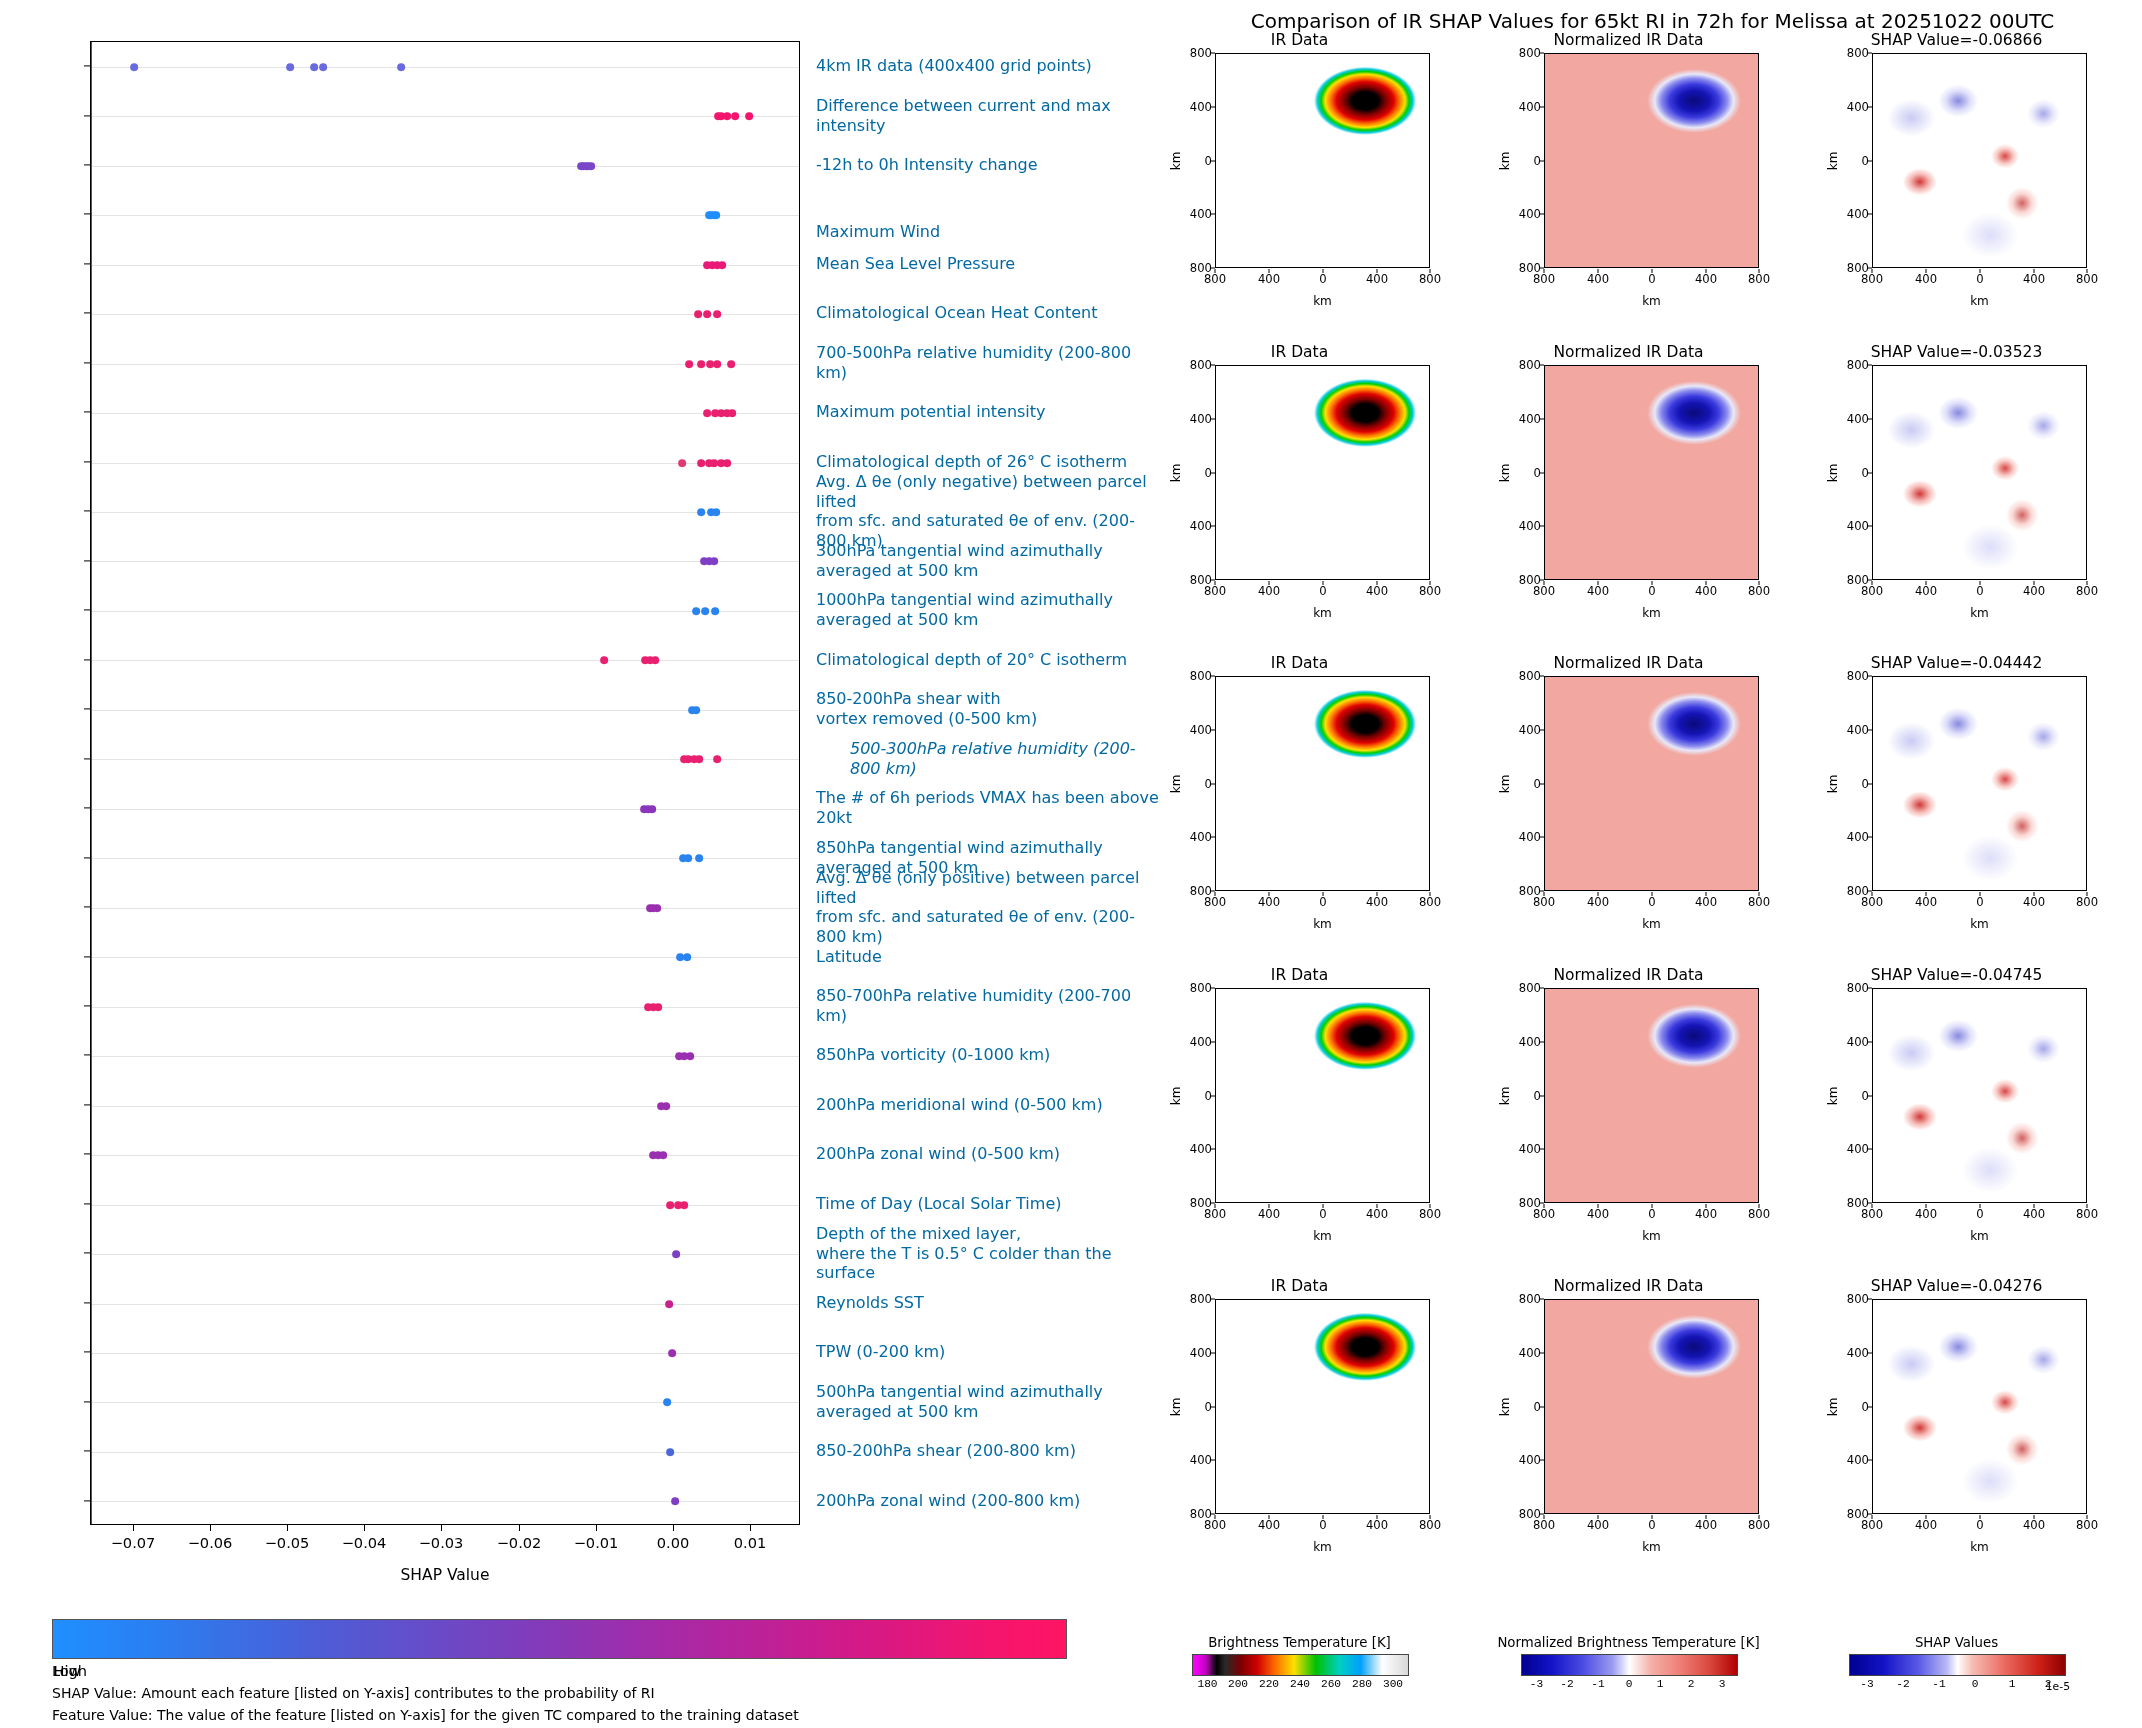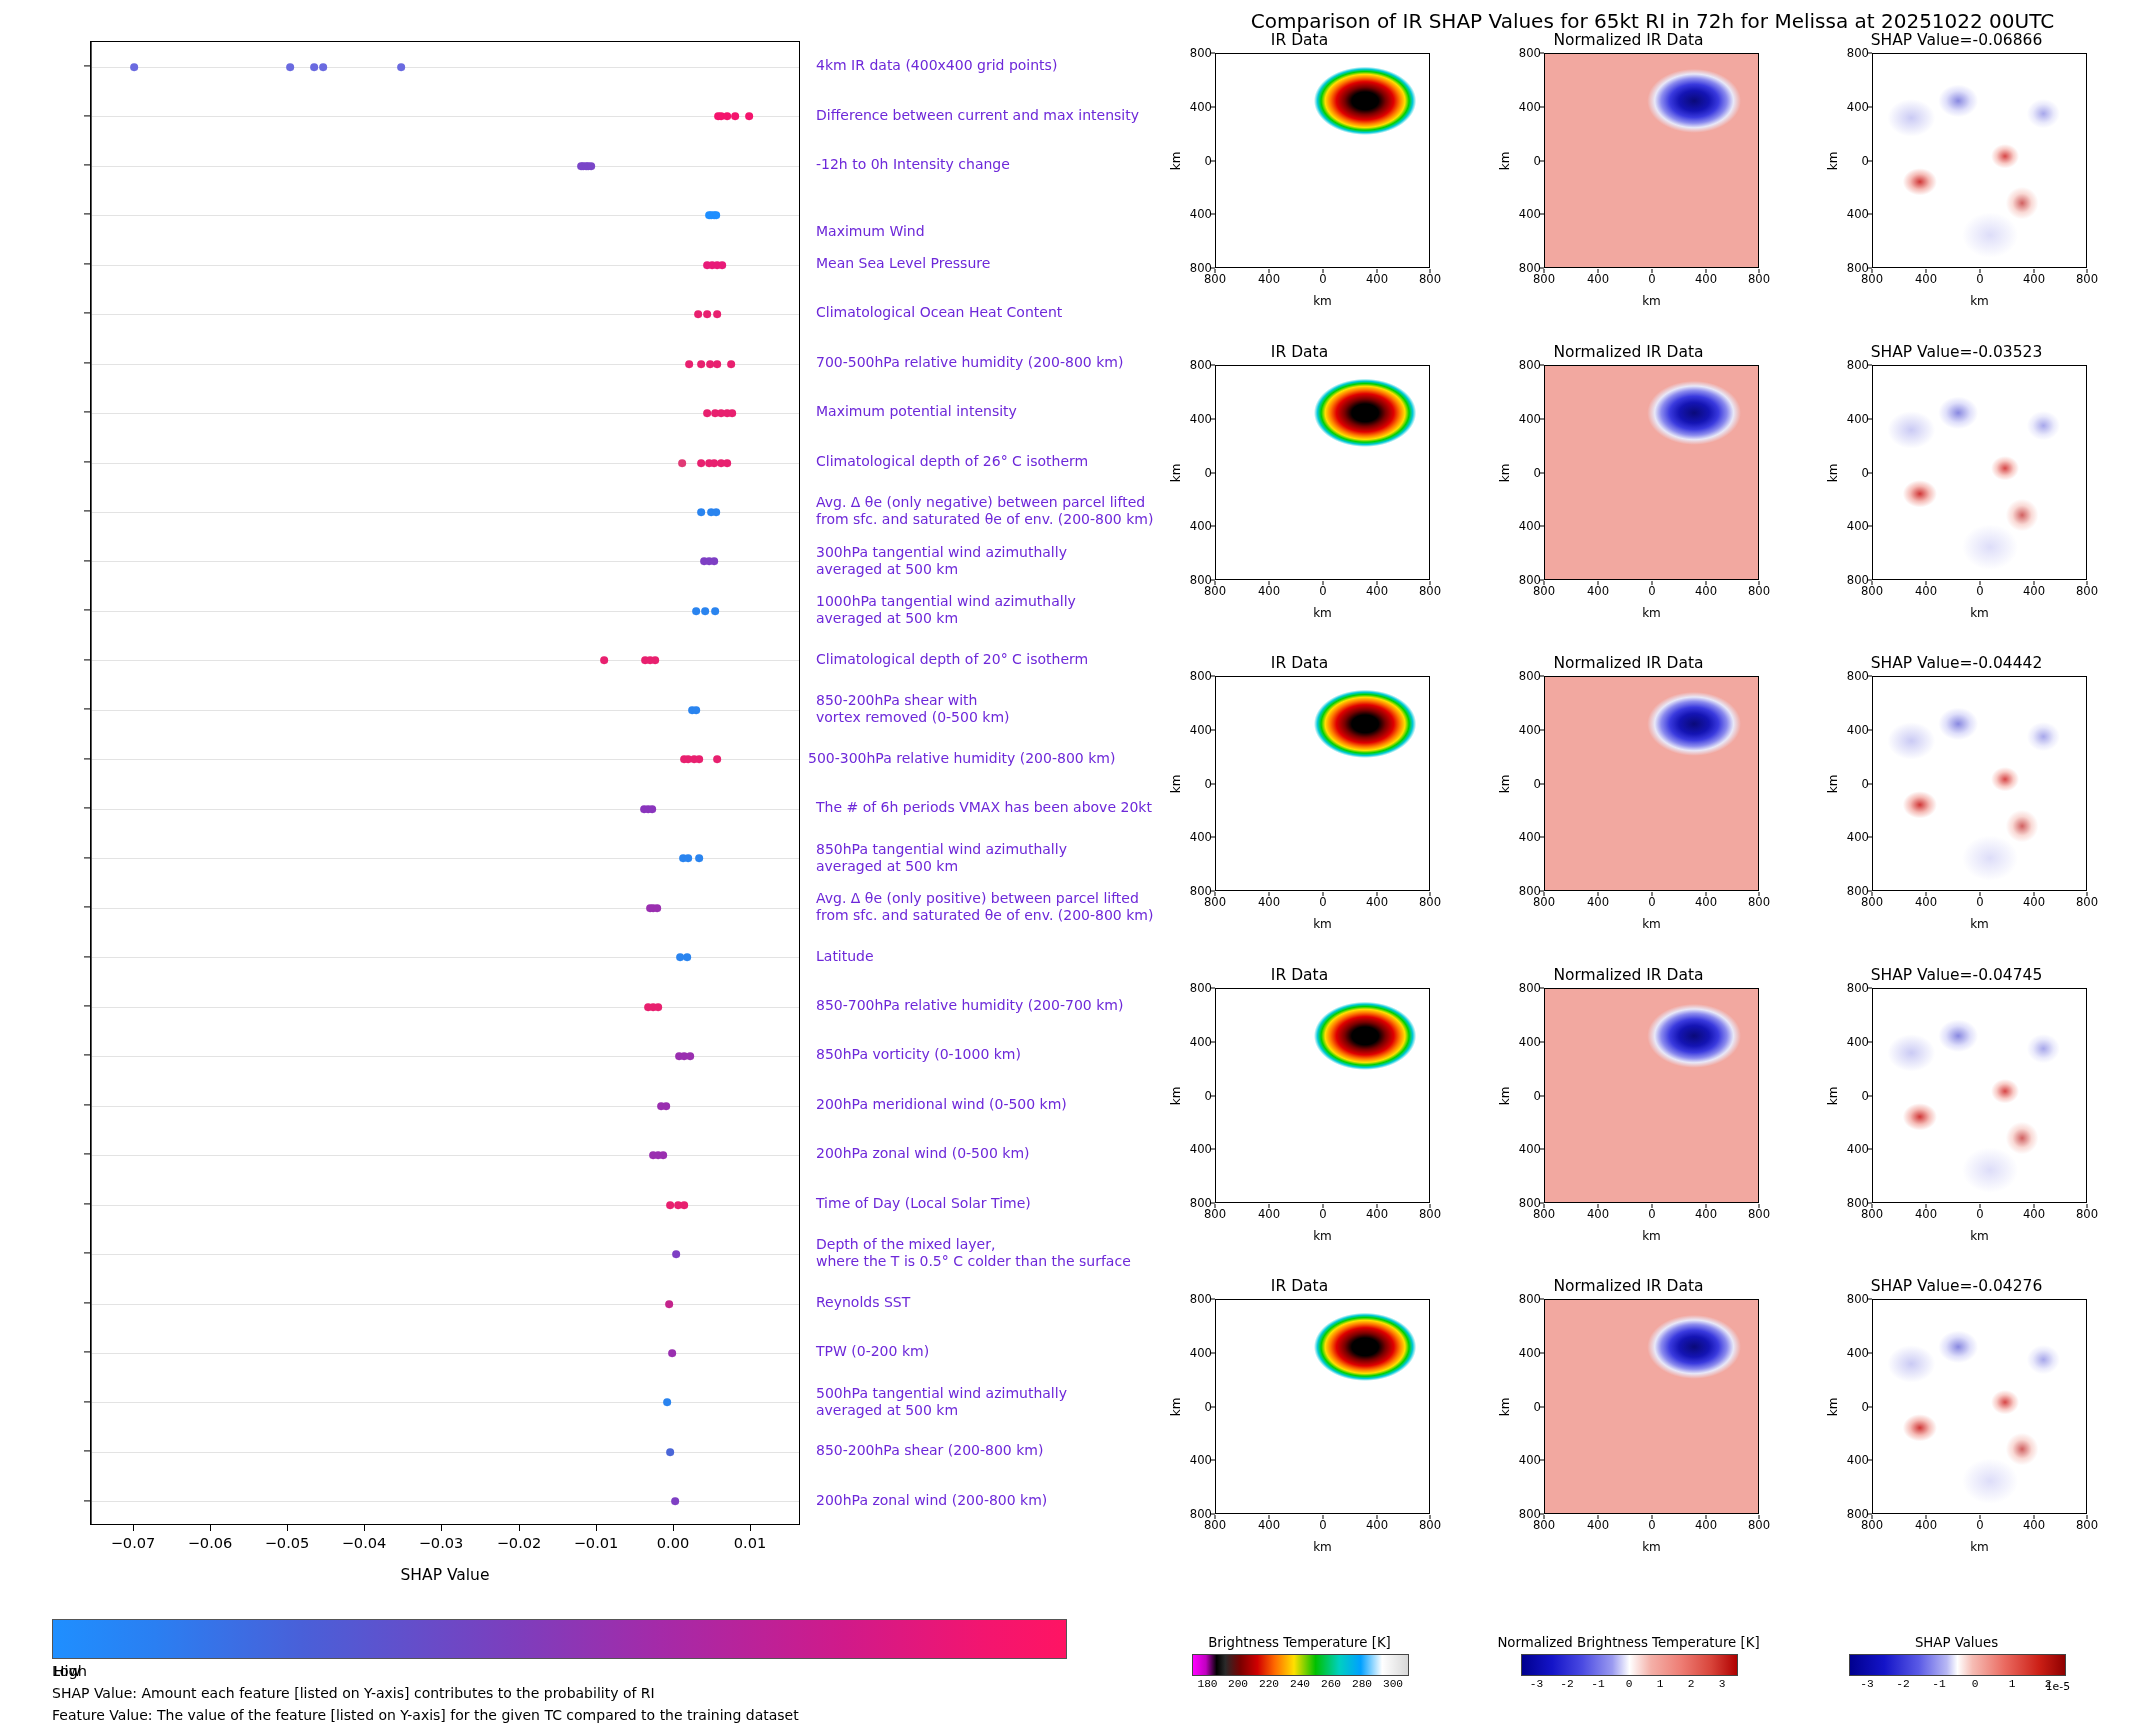--- a/index.html
+++ b/index.html
@@ -35,21 +35,21 @@
   .dot {
     position:absolute; width:7.7px; height:7.7px; border-radius:50%;
     transform:translate(-50%,-50%);
   }
   .ytick {
     position:absolute; left:0; width:6px; height:1.2px; background:#000;
     transform:translate(-6px,-50%);
   }
   .desc {
     position:absolute; left:0; transform:translateY(-50%);
-    font-size:14px; color:#6d28d9; line-height:1.22;
+    font-size:16px; color:#0369a1; line-height:1.22;
     white-space:pre-line;
   }
   .xtick { position:absolute; top:0; width:1.2px; height:6px; background:#000; }
   .xticklabel {
     position:absolute; top:8.6px; transform:translateX(-50%);
     font-size:14.6px; color:#000; white-space:nowrap;
   }
   #xaxis-label {
     position:absolute; left:90px; top:1566px; width:710px;
     text-align:center; font-size:15.5px; color:#000;
@@ -350,21 +350,21 @@
       <div class="desc" style="left: 816px; top: 462px;">Climatological depth of 26° C isotherm</div>
       <div class="desc" style="left: 816px; top: 511px;">Avg. Δ θe (only negative) between parcel lifted
 from sfc. and saturated θe of env. (200-800 km)</div>
       <div class="desc" style="left: 816px; top: 561px;">300hPa tangential wind azimuthally
 averaged at 500 km</div>
       <div class="desc" style="left: 816px; top: 610px;">1000hPa tangential wind azimuthally
 averaged at 500 km</div>
       <div class="desc" style="left: 816px; top: 660px;">Climatological depth of 20° C isotherm</div>
       <div class="desc" style="left: 816px; top: 709px;">850-200hPa shear with
 vortex removed (0-500 km)</div>
-      <div class="desc" style="left: 808px; top: 759px;">500-300hPa relative humidity (200-800 km)</div>
+      <div class="desc" style="left: 850px; top: 759px; font-style: italic;">500-300hPa relative humidity (200-800 km)</div>
       <div class="desc" style="left: 816px; top: 808px;">The # of 6h periods VMAX has been above 20kt</div>
       <div class="desc" style="left: 816px; top: 858px;">850hPa tangential wind azimuthally
 averaged at 500 km</div>
       <div class="desc" style="left: 816px; top: 907px;">Avg. Δ θe (only positive) between parcel lifted
 from sfc. and saturated θe of env. (200-800 km)</div>
       <div class="desc" style="left: 816px; top: 957px;">Latitude</div>
       <div class="desc" style="left: 816px; top: 1006px;">850-700hPa relative humidity (200-700 km)</div>
       <div class="desc" style="left: 816px; top: 1055px;">850hPa vorticity (0-1000 km)</div>
       <div class="desc" style="left: 816px; top: 1105px;">200hPa meridional wind (0-500 km)</div>
       <div class="desc" style="left: 816px; top: 1154px;">200hPa zonal wind (0-500 km)</div>

